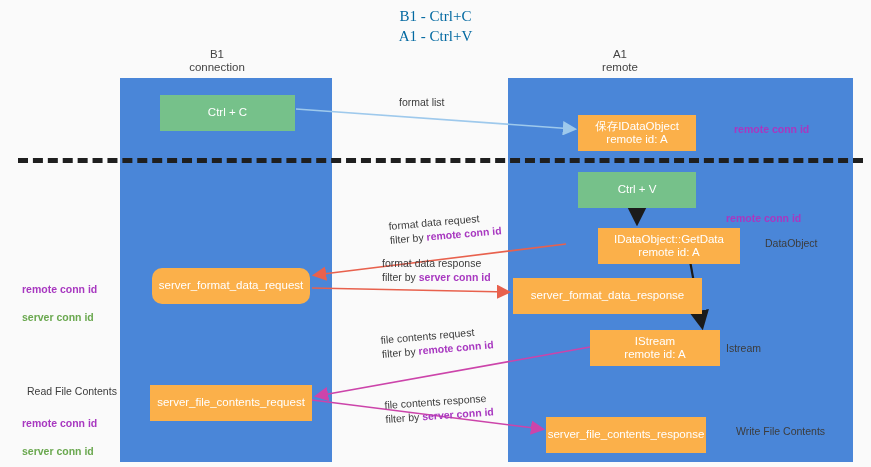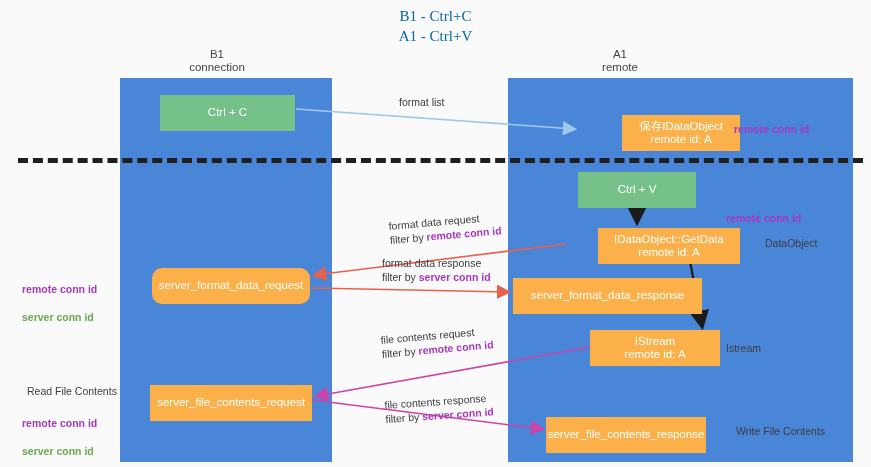--- a/index.html
+++ b/index.html
@@ -49,21 +49,21 @@
     color:#ffffff;
     font-size:11.5px;
     line-height:13.5px;
     white-space:pre-line;
     padding:18px 4px;
   }
   .green{background:#76c18a;}
   .orange{background:#fbb04a;}
 
   #n-ctrlc{left:160px;top:95px;width:135px;height:28px;}
-  #n-save{left:578px;top:115px;width:118px;height:32px;margin-left:44px;}
+  #n-save{left:578px;top:115px;width:118px;height:32px;}
   #n-ctrlv{left:578px;top:172px;width:118px;height:26px;}
   #n-getdata{left:566px;top:228px;width:142px;height:32px;margin-left:32px;}
   #n-sfdreq{left:152px;top:268px;width:158px;height:26px;border-radius:10px;}
   #n-sfdresp{left:513px;top:278px;width:189px;height:26px;}
   #n-istream{left:590px;top:330px;width:130px;height:32px;}
   #n-sfcreq{left:150px;top:385px;width:162px;height:26px;}
   #n-sfcresp{left:546px;top:417px;width:160px;height:36px;}
 
   
   .cap{

